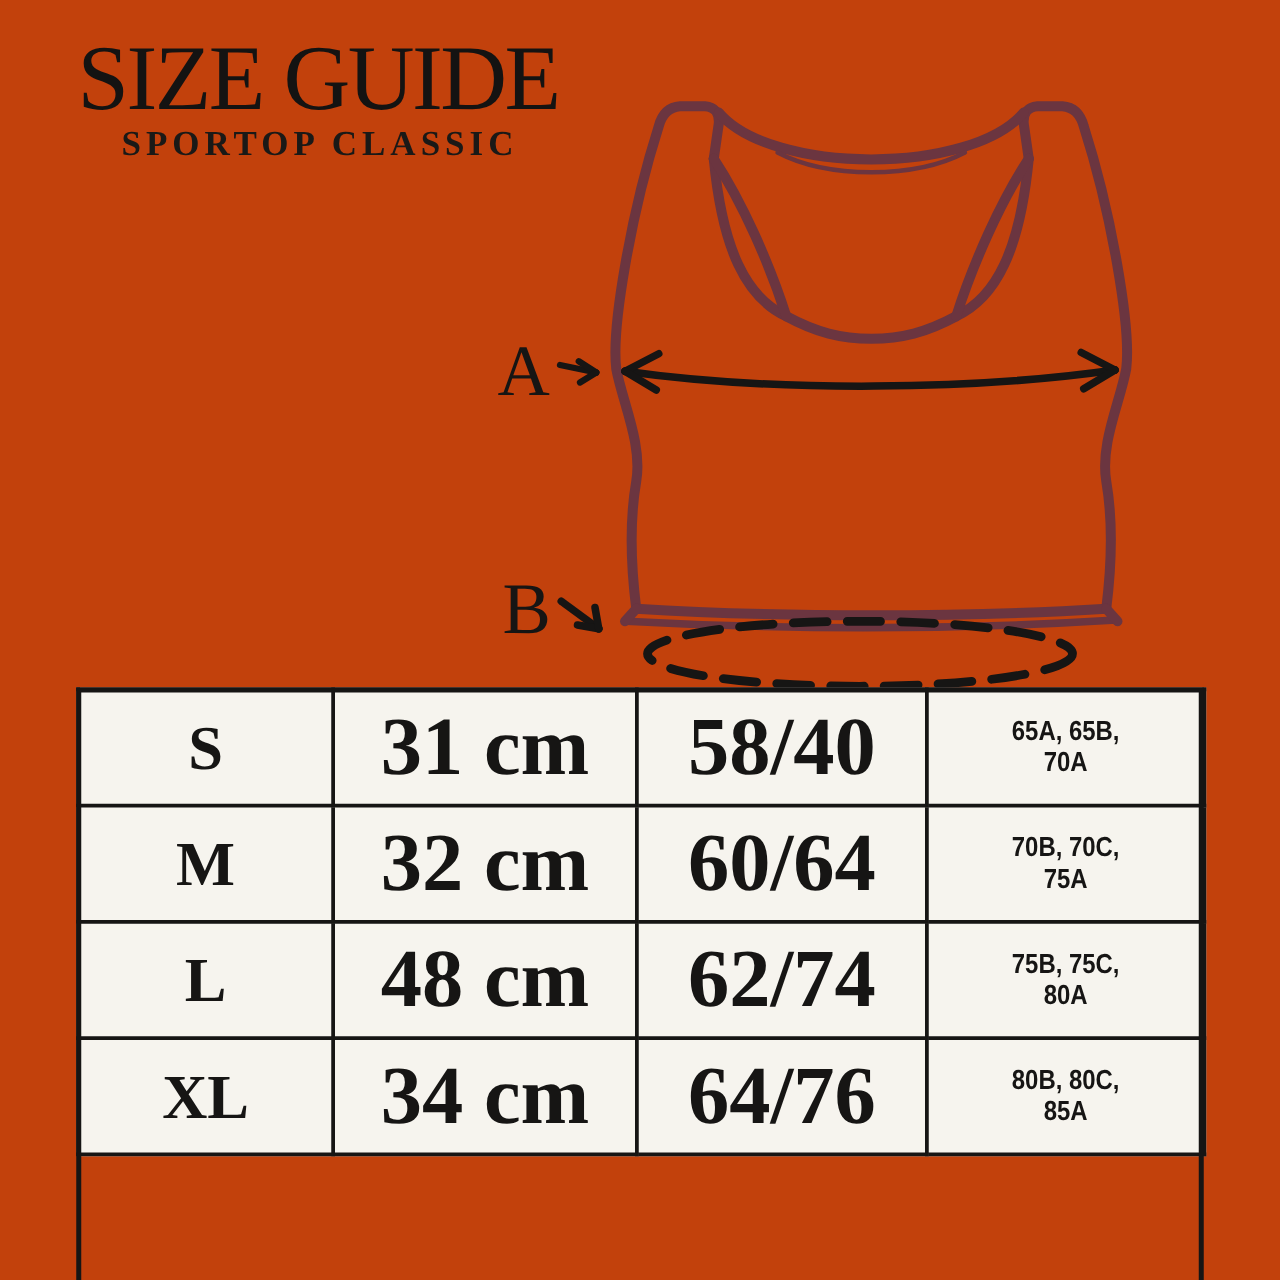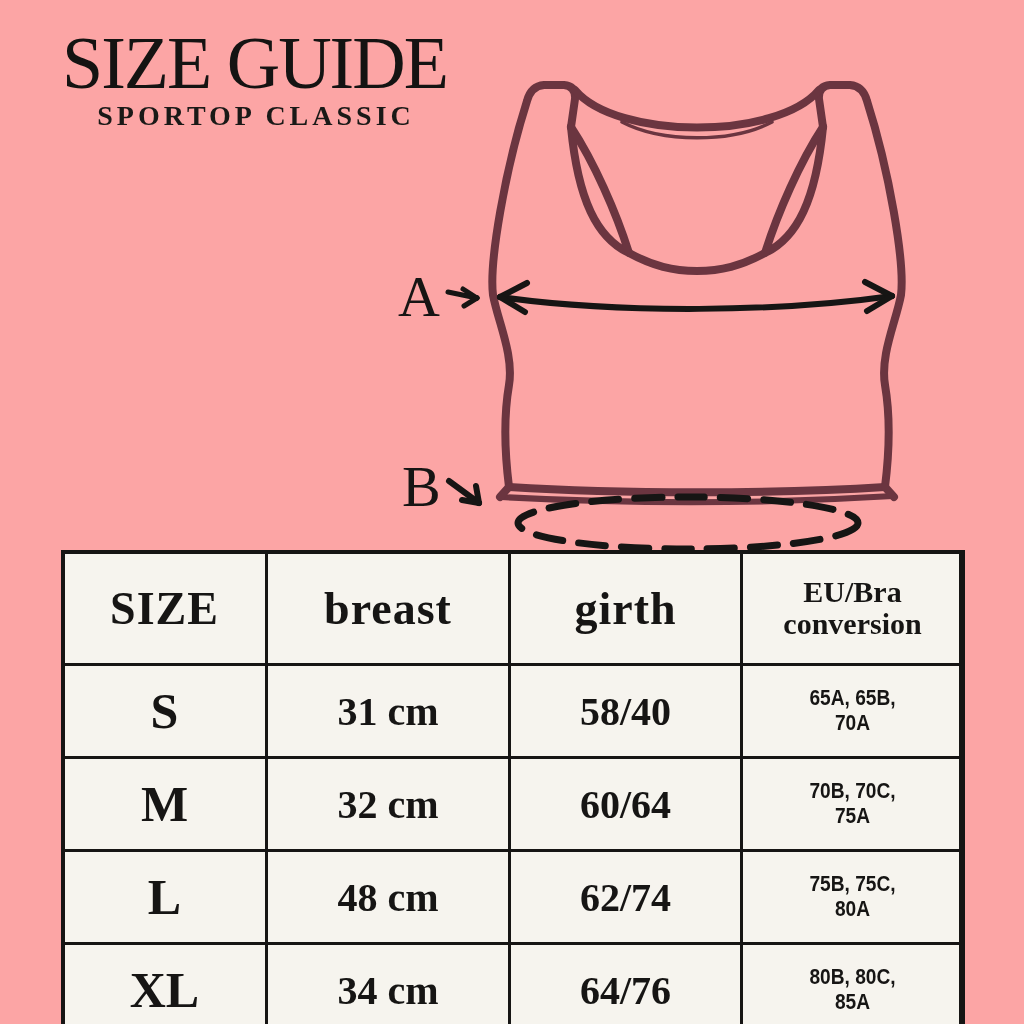--- a/index.html
+++ b/index.html
@@ -1,18 +1,18 @@
 <!DOCTYPE html>
 <html><head>
 <meta charset="utf-8">
 <style>
   html,body{margin:0;padding:0;}
   #canvas{
     position:relative;width:1024px;height:1024px;overflow:hidden;
-    background:#fca5a5;
+    background:#c2410c;
     font-family:"Liberation Serif","DejaVu Serif",serif;
     color:#161514;
   }
   
   .title-block{position:absolute;left:62px;top:26px;width:388px;}
   .main-title{
     font-size:74px;line-height:1;letter-spacing:-2px;font-weight:500;
     white-space:nowrap;color:#141312;
   }
   .sub-title{
@@ -37,21 +37,21 @@
     border:3px solid #161514;text-align:center;vertical-align:middle;
     padding:0;color:#161514;
   }
   .size-table tr.head-row td{height:110px;}
   .size-table tr.data-row td{height:90px;}
   .h-cell{font-size:46px;font-weight:600;letter-spacing:1px;}
   .h-cell-small{
     font-size:30px;font-weight:600;line-height:1.08;white-space:pre-line;
   }
   .c-size{font-size:50px;font-weight:600;}
-  .c-num{font-size:40px;font-weight:700;font-family:Liberation Serif, serif;}
+  .c-num{font-size:66px;font-weight:700;font-family:Liberation Serif, serif;}
   .c-conv{
     font-family:"Liberation Sans","DejaVu Sans",sans-serif;
     font-size:22px;font-weight:700;line-height:1.12;white-space:pre-line;
   }
   .cond{display:inline-block;transform:scaleX(.87);transform-origin:center;}
   .outer-border{
     position:absolute;left:61px;top:550px;width:894px;height:600px;
     border:4px solid #161514;pointer-events:none;
   }
 </style>
@@ -118,27 +118,20 @@
   <div id="label-b" class="measure-label">B</div>
 
   <table class="size-table">
     <colgroup>
         <col style="width:204px">
         <col style="width:243px">
         <col style="width:232px">
         <col style="width:222px">
       </colgroup>
     <tbody>
-        <tr class="head-row">
-      <td class="h-cell">SIZE</td>
-      <td class="h-cell">breast</td>
-      <td class="h-cell">girth</td>
-      <td class="h-cell-small">EU/Bra
-conversion</td>
-    </tr>
     <tr class="data-row">
       <td class="c-size">S</td>
       <td class="c-num">31 cm</td>
       <td class="c-num">58/40</td>
       <td class="c-conv"><span class="cond">65A, 65B,
 70A</span></td>
     </tr>
     <tr class="data-row">
       <td class="c-size">M</td>
       <td class="c-num">32 cm</td>

